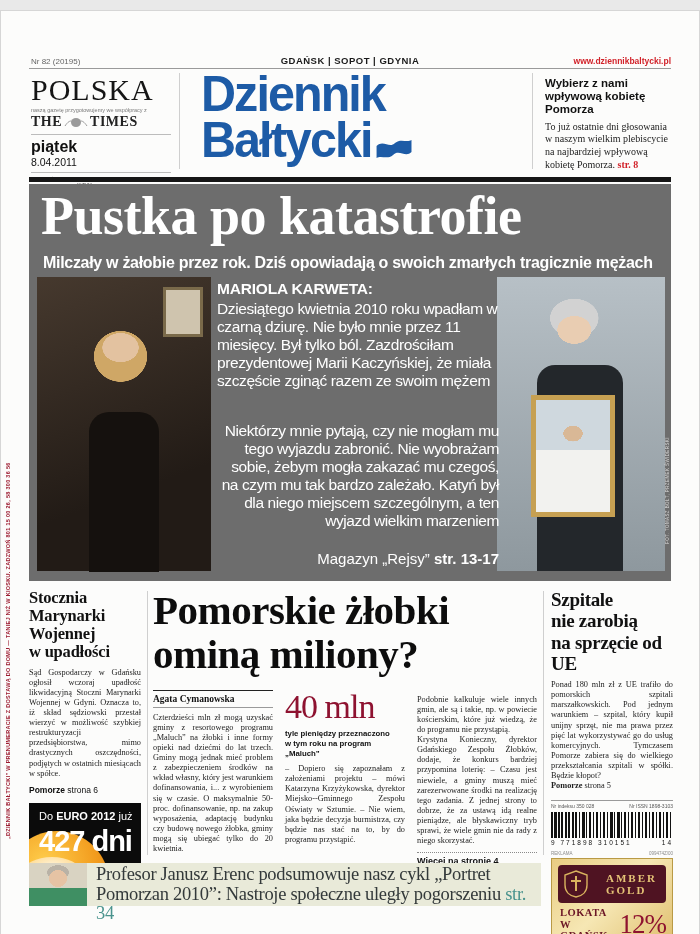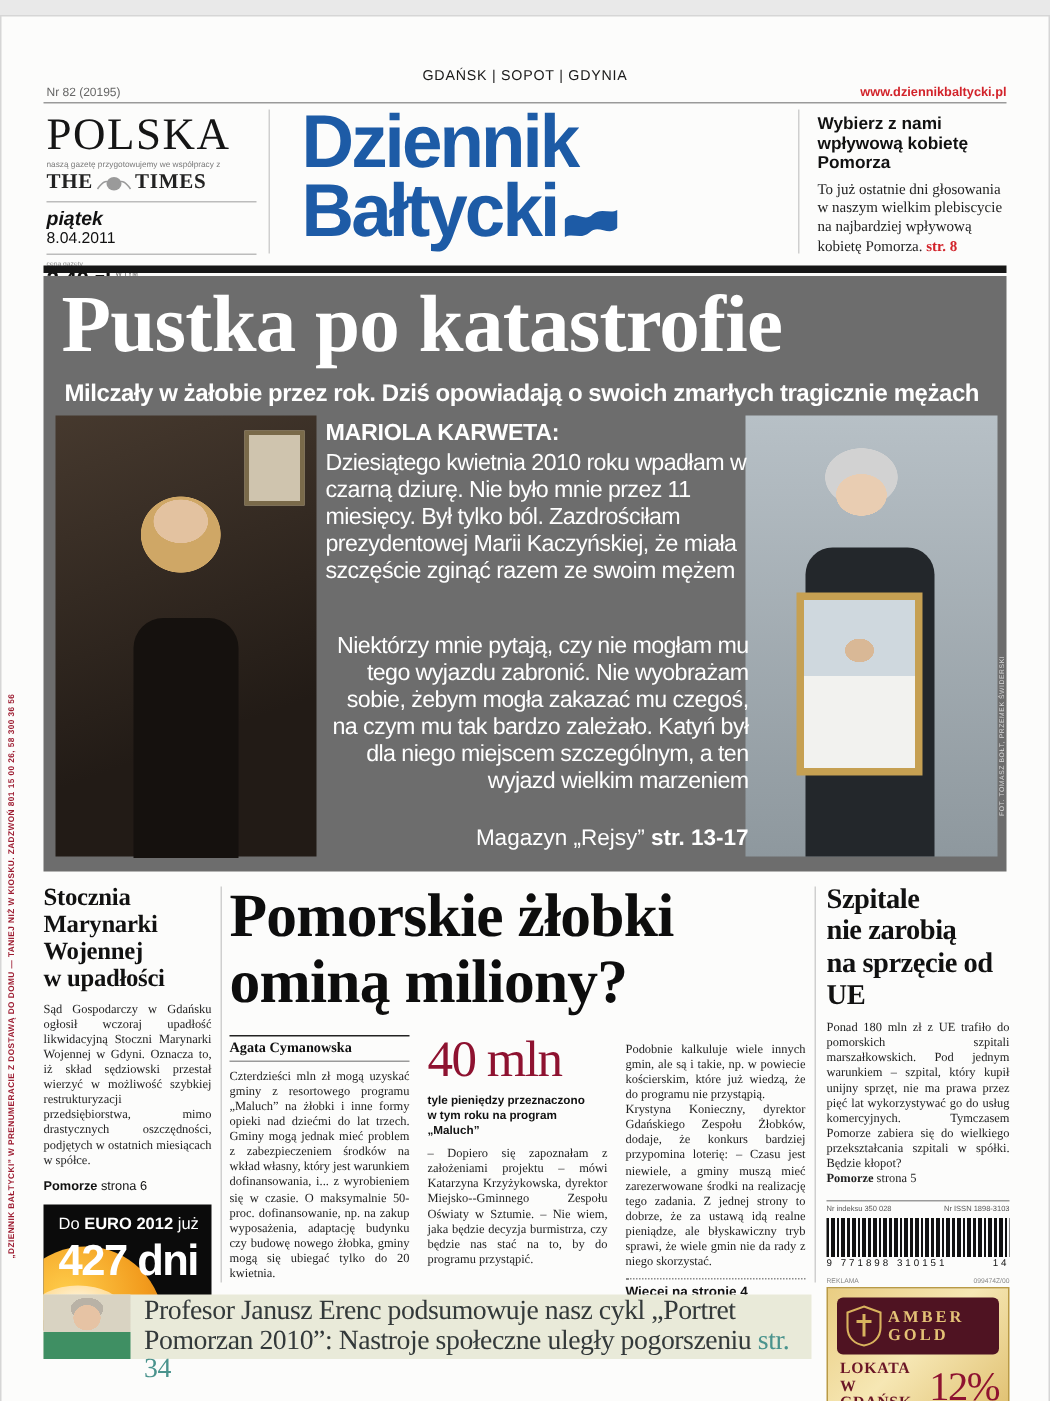--- a/index.html
+++ b/index.html
@@ -4,31 +4,31 @@
 <style>
   html,body{margin:0;padding:0;background:#e9e9e9;}
   #page{position:relative;width:700px;height:934px;background:#fcfcfb;margin:10px auto;
         font-family:"Liberation Sans",sans-serif;overflow:hidden;border:1px solid #d6d6d6;box-sizing:border-box;}
   .serif{font-family:"Liberation Serif",serif;}
   .preline{white-space:pre-line;}
 
   
   .topbar{position:absolute;left:28px;right:28px;top:42px;height:15px;border-bottom:1px solid #9a9a9a;}
   .issue{position:absolute;left:2px;bottom:2px;font-size:8px;color:#666;}
-  .cities{position:absolute;left:0;right:0;bottom:12px;text-align:center;font-size:9.5px;font-weight:normal;color:#1a1a1a;letter-spacing:.5px;}
+  .cities{position:absolute;left:0;right:0;bottom:2px;text-align:center;font-size:9.5px;font-weight:bold;color:#1a1a1a;letter-spacing:.5px;}
   .siteurl{position:absolute;right:0;bottom:2px;font-size:8.5px;font-weight:bold;color:#d2232a;}
 
   
   .masthead{position:absolute;left:28px;right:28px;top:58px;height:106px;}
   .mh-left{position:absolute;left:2px;top:6px;width:140px;}
   .polska{font-family:"Liberation Serif",serif;font-size:30px;line-height:1;color:#151515;letter-spacing:1px;}
   .tagline{font-size:5.5px;color:#7a7a7a;margin-top:2px;}
   .thetimes{display:flex;align-items:center;gap:2px;font-family:"Liberation Serif",serif;font-weight:bold;font-size:14px;color:#222;margin-top:1px;letter-spacing:.5px;}
   .mh-rule{border-top:1px solid #bcbcbc;margin-top:4px;}
-  .day{font-weight:bold;font-size:13px;margin-top:3px;color:#111;font-style:italic;}
+  .day{font-weight:bold;font-size:16px;margin-top:3px;color:#111;}
   .date{font-size:10.5px;color:#111;}
   .cena{font-size:4.5px;color:#888;margin-top:3px;}
   .pricerow{display:flex;align-items:flex-start;}
   .price{font-weight:bold;font-size:15px;color:#111;letter-spacing:-.3px;}
   .vat{font-size:4.5px;color:#555;line-height:1.15;margin:2px 0 0 3px;white-space:pre-line;}
   .mh-div1{position:absolute;left:150px;top:4px;height:96px;border-left:1px solid #cfcfcf;}
   .mh-div2{position:absolute;right:138px;top:4px;height:96px;border-left:1px solid #cfcfcf;}
   .logo{position:absolute;left:172px;top:2px;width:355px;color:#1d5ba6;font-weight:bold;
         font-size:50px;line-height:.92;letter-spacing:-2px;transform:scaleX(.97);transform-origin:left top;}
   .logo .l2{display:flex;align-items:flex-end;gap:4px;}
@@ -102,21 +102,21 @@
   .h-right{font-family:"Liberation Serif",serif;font-weight:bold;font-size:19px;line-height:1.12;letter-spacing:-.3px;color:#111;}
   .col-right .body-sm{margin-top:6px;}
   .indeks{display:flex;justify-content:space-between;border-top:1px solid #9a9a9a;margin-top:9px;padding-top:2px;font-size:5px;color:#555;}
   .barcode{margin-top:3px;height:26px;
      background:repeating-linear-gradient(90deg,#111 0 1.5px,transparent 1.5px 3px,#111 3px 5.5px,transparent 5.5px 7px);}
   .bdigits{display:flex;justify-content:space-between;font-size:6.5px;letter-spacing:2px;color:#111;margin-top:1px;}
   .reklama{display:flex;justify-content:space-between;font-size:4.5px;color:#8a8a8a;margin-top:5px;}
   .ad{position:relative;margin-top:2px;height:100px;border:1px solid #b99a45;
       background:linear-gradient(135deg,#e9cd82 0%,#f6e7b4 45%,#dcb964 100%);}
   .ad-top{position:absolute;left:6px;right:6px;top:6px;height:38px;background:#4f1322;border-radius:4px;
-          display:flex;align-items:center;gap:4px;padding:0 6px;box-sizing:border-box;}
+          display:flex;align-items:center;gap:18px;padding:0 6px;box-sizing:border-box;}
   .ad-brand{color:#e4c276;font-family:"Liberation Serif",serif;font-weight:bold;font-size:11px;letter-spacing:2px;line-height:1.15;}
   .ad-mid{position:absolute;left:8px;right:6px;top:48px;display:flex;align-items:center;gap:5px;}
   .ad-prod{font-family:"Liberation Serif",serif;font-size:10.5px;font-weight:bold;color:#6b1626;letter-spacing:.5px;line-height:1.1;}
   .ad-rate{font-family:"Liberation Serif",serif;font-size:27px;color:#8e1230;letter-spacing:-1px;}
 
   
   .teaser{position:absolute;left:28px;top:852px;width:512px;height:43px;background:#e9ead9;display:flex;align-items:center;}
   .tphoto{flex:0 0 58px;height:43px;
       background:radial-gradient(ellipse 15px 14px at 50% 36%,#e6c3a4 0 60%,transparent 61%),
                  radial-gradient(ellipse 18px 12px at 50% 22%,#b9b2a6 0 60%,transparent 61%),

